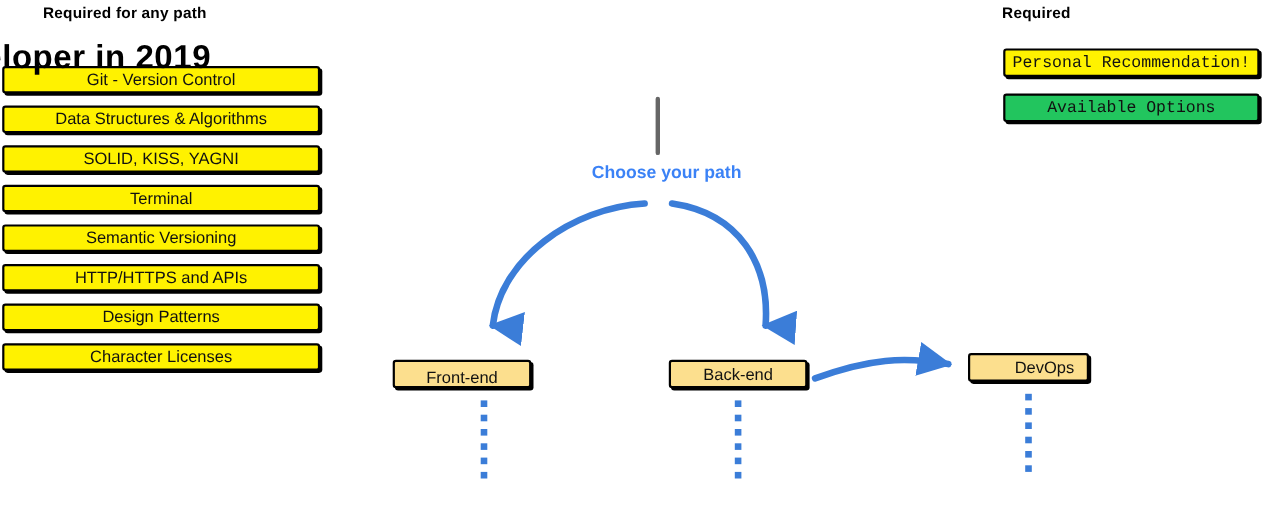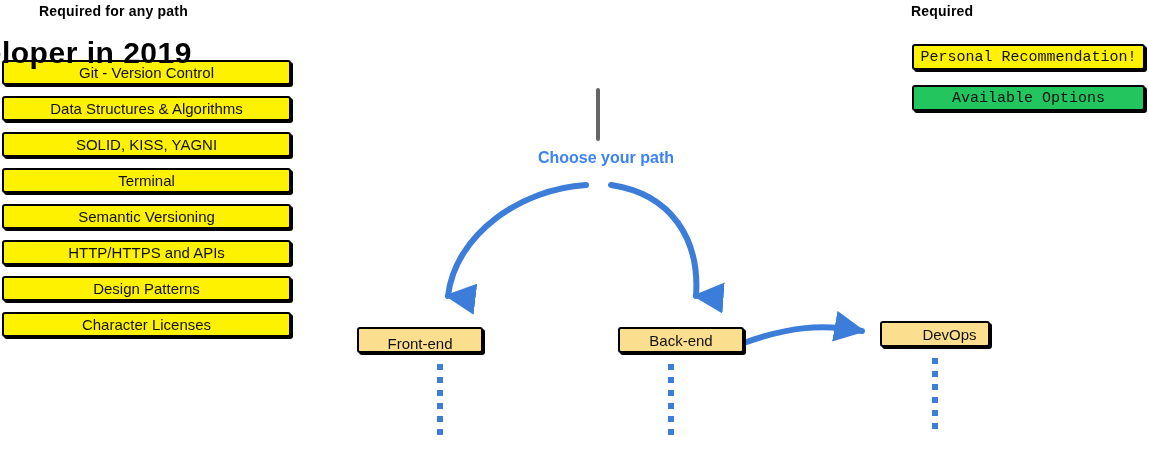--- a/index.html
+++ b/index.html
@@ -115,21 +115,21 @@
     box-sizing: border-box;
     height: 26px;
   }
   .path-box .path-label {
     font-size: 15px;
     line-height: 1;
     color: #111111;
     white-space: nowrap;
   }
   #path-box-frontend { left: 357px; top: 327px; width: 126px; align-items: flex-end; }
-  #path-box-backend  { left: 608px; top: 327px; width: 126px; margin-left: 10px; }
+  #path-box-backend  { left: 608px; top: 327px; width: 126px; }
   #path-box-devops   { left: 880px; top: 321px; width: 110px; padding-left: 29px; }
 
   
   .dotted-trail {
     position: absolute;
     width: 6px;
   }
   .dotted-trail span {
     display: block;
     width: 6px;

